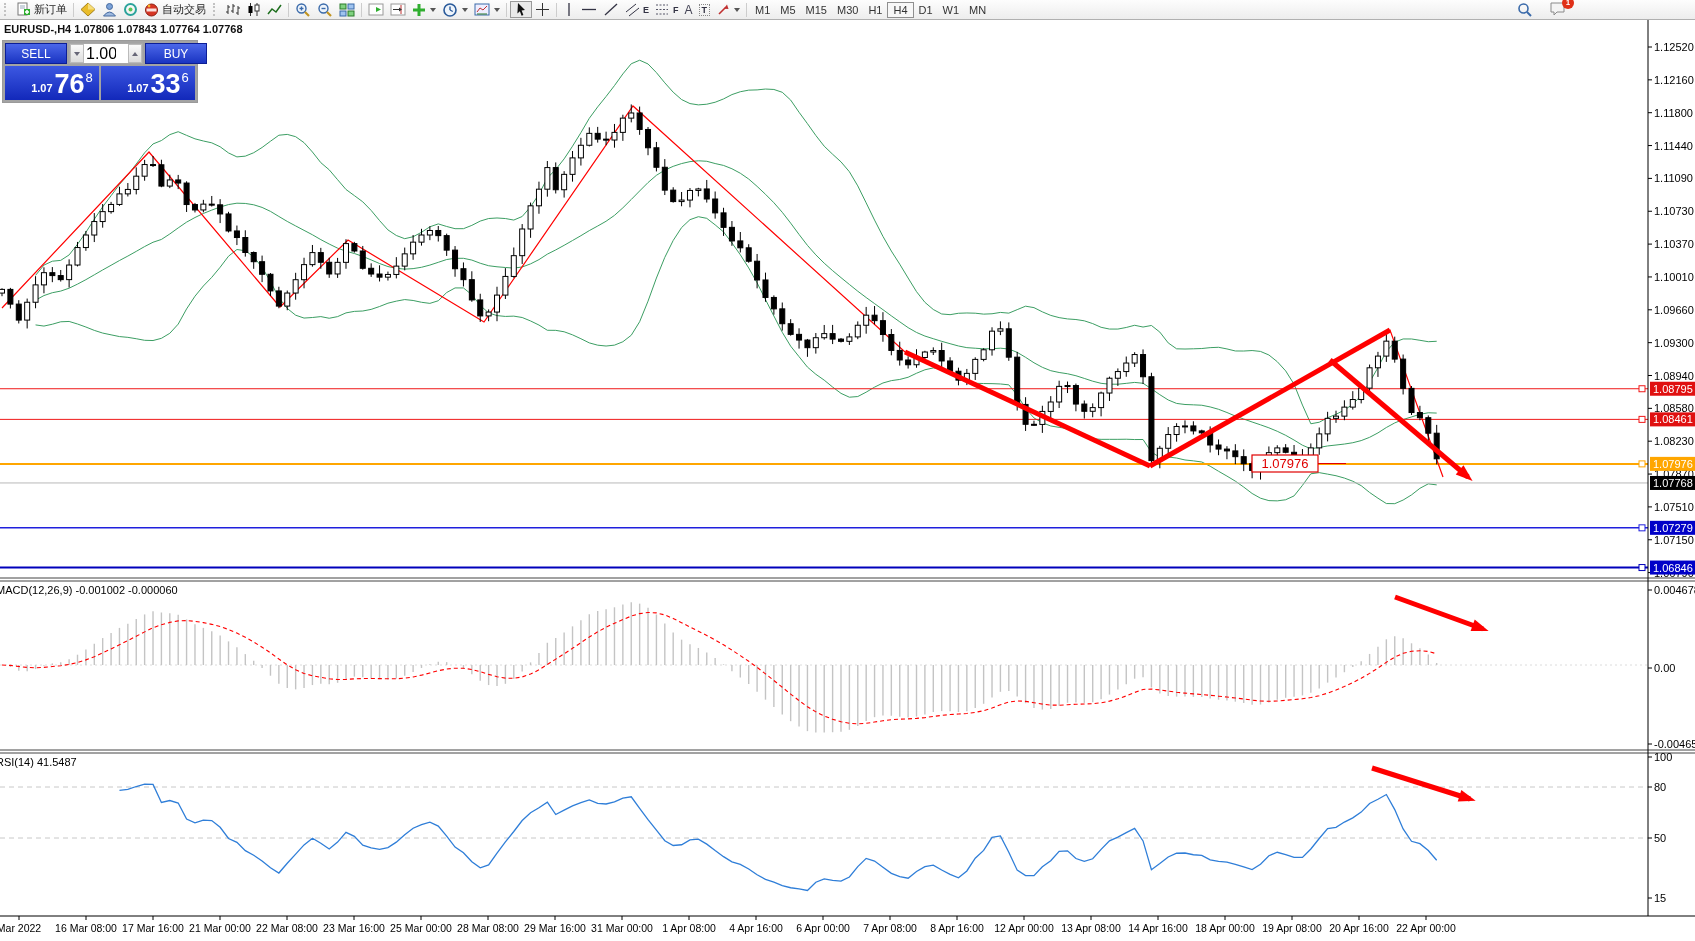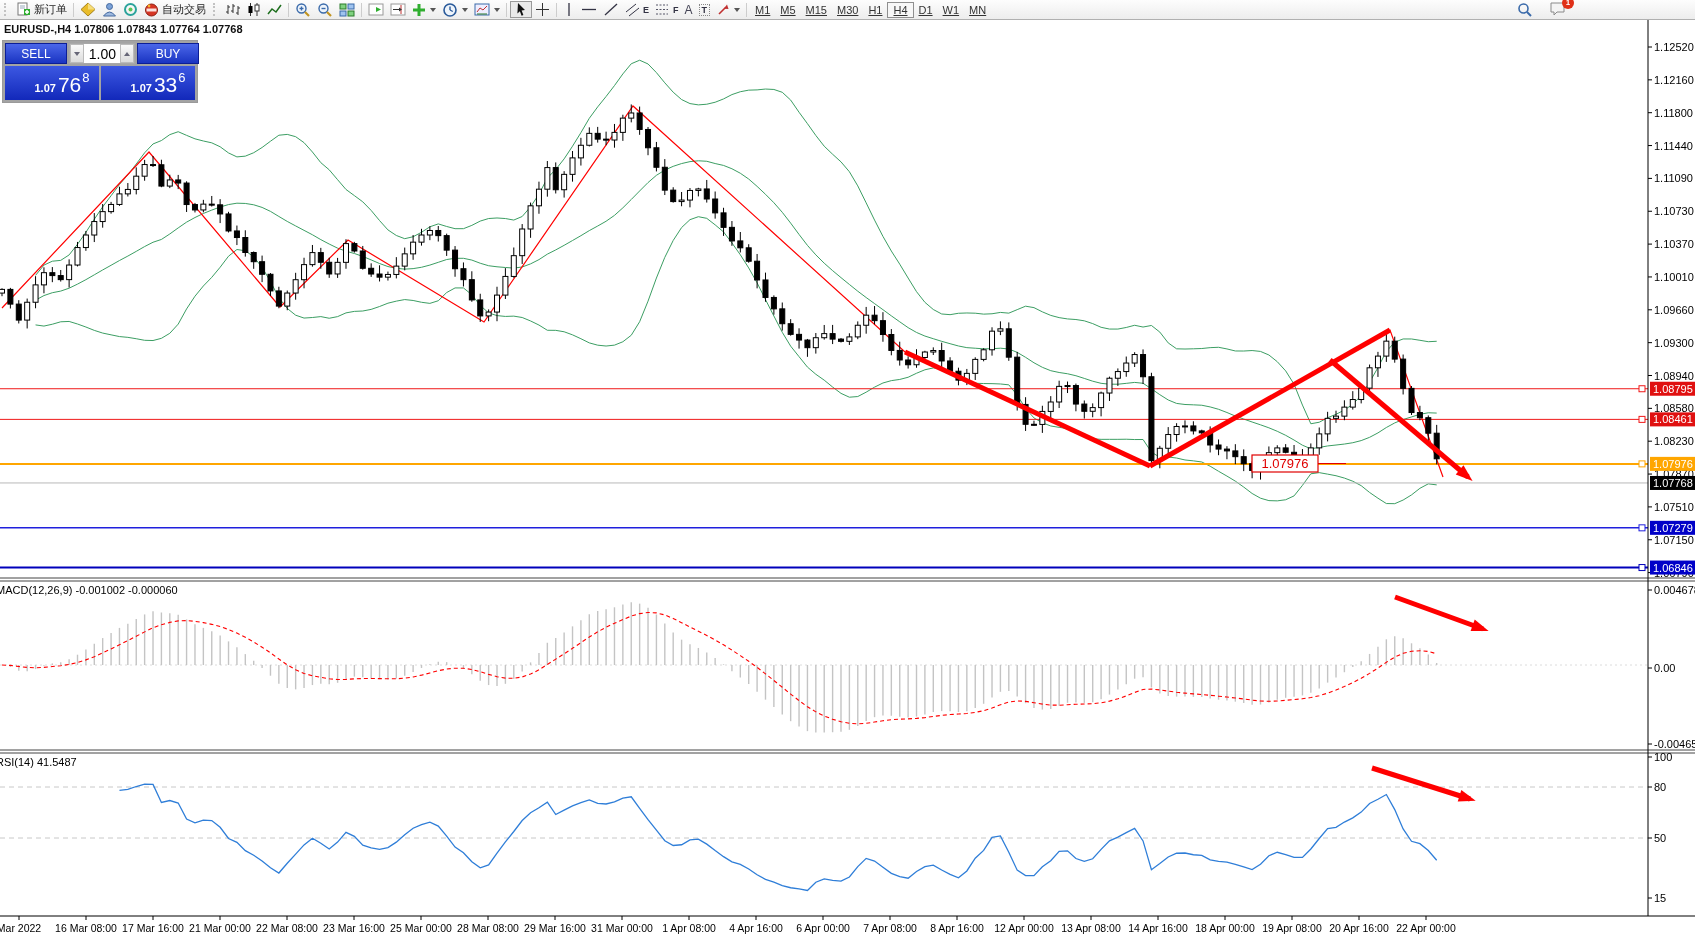--- a/index.html
+++ b/index.html
@@ -7,47 +7,47 @@
   
   #toolbar{position:absolute;top:0;left:0;width:1695px;height:19px;
     background:linear-gradient(#fdfdfd,#ededed);border-bottom:1px solid #b0b0b0;
     display:flex;align-items:center;font-size:11px;color:#222;z-index:6;}
   .grip{width:4px;height:13px;border-left:2px dotted #c2c2c2;margin:0 3px 0 4px;}
   .sep{width:1px;height:14px;background:#cdcdcd;margin:0 3px;}
   .tbtn{height:17px;display:flex;align-items:center;padding:0 3px;gap:3px;white-space:nowrap;}
   .tbtn.pressed{background:#eaeaea;border:1px solid #9a9a9a;height:15px;}
   .caret{width:0;height:0;border-left:3px solid transparent;border-right:3px solid transparent;
     border-top:4px solid #555;margin-left:1px;}
-  .tf{padding:0 5px;height:16px;line-height:16px;color:#333;text-decoration:underline;}
+  .tf{padding:0 5px;height:16px;line-height:16px;color:#333;}
   .tf.active{background:#f7f7f7;border:1px solid #8f8f8f;height:14px;line-height:14px;}
   .letterico{font-size:9px;font-weight:700;color:#334;}
   .boxT{border:1px dotted #888;padding:0 2px;font-size:9px;font-weight:700;color:#334;}
   #tb-right{margin-left:auto;margin-right:128px;display:flex;gap:16px;align-items:center;position:relative;}
   #badge{position:absolute;top:-4px;right:-7px;background:#e03018;color:#fff;border-radius:50%;
     width:12px;height:12px;font-size:8px;font-weight:700;text-align:center;line-height:12px;}
   
   #chart-title{position:absolute;left:4px;top:23px;font-size:11px;font-weight:700;color:#111;z-index:4;}
   
   #trade-panel{position:absolute;left:2px;top:40px;width:190px;background:#a3a3a3;
     border:1px solid #9a9a9a;padding:2px;z-index:5;}
   #tp-row1{display:flex;height:21px;gap:2px;}
   .tp-btn{flex:0 0 60px;background:linear-gradient(#4b67e9,#1a34c2);color:#fff;font-size:12px;
     display:flex;align-items:center;justify-content:center;border:1px solid #0c1e96;}
   #tp-spin{flex:1;display:flex;border:1px solid #a8a8a8;background:#fff;}
   .spin-btn{width:14px;background:linear-gradient(#fafafa,#dcdcdc);border:1px solid #bbb;
     display:flex;align-items:center;justify-content:center;padding:0;}
   .spin-caret-up{width:0;height:0;border-left:3px solid transparent;border-right:3px solid transparent;border-bottom:4px solid #667;}
   .spin-caret-dn{width:0;height:0;border-left:3px solid transparent;border-right:3px solid transparent;border-top:4px solid #667;}
-  #tp-vol{flex:1;border:none;outline:none;font-size:14px;text-align:right;padding-right:4px;width:30px;
+  #tp-vol{flex:1;border:none;outline:none;font-size:16px;text-align:right;padding-right:12px;width:30px;
     font-family:"Liberation Sans",sans-serif;}
   #tp-row2{display:flex;height:34px;gap:2px;margin-top:2px;}
   .tp-price{flex:1;background:linear-gradient(#3c58e2,#1228ba);color:#fff;display:flex;
     align-items:flex-end;justify-content:center;padding-bottom:2px;padding-left:20px;}
   .tp-sm{font-size:11px;font-weight:700;margin:0 2px 4px 0;}
-  .tp-big{font-size:21px;font-weight:400;line-height:27px;margin-top:8px;}
+  .tp-big{font-size:27px;font-weight:700;line-height:27px;margin-top:8px;}
   .tp-sup{font-size:13px;margin:0 0 13px 1px;}
   
   #chartsvg{position:absolute;left:0;top:19px;z-index:1;}
   text{font-family:"Liberation Sans",sans-serif;}
 </style>
 </head>
 <body>
 
 <div id="toolbar">
   <span class="grip"></span>

